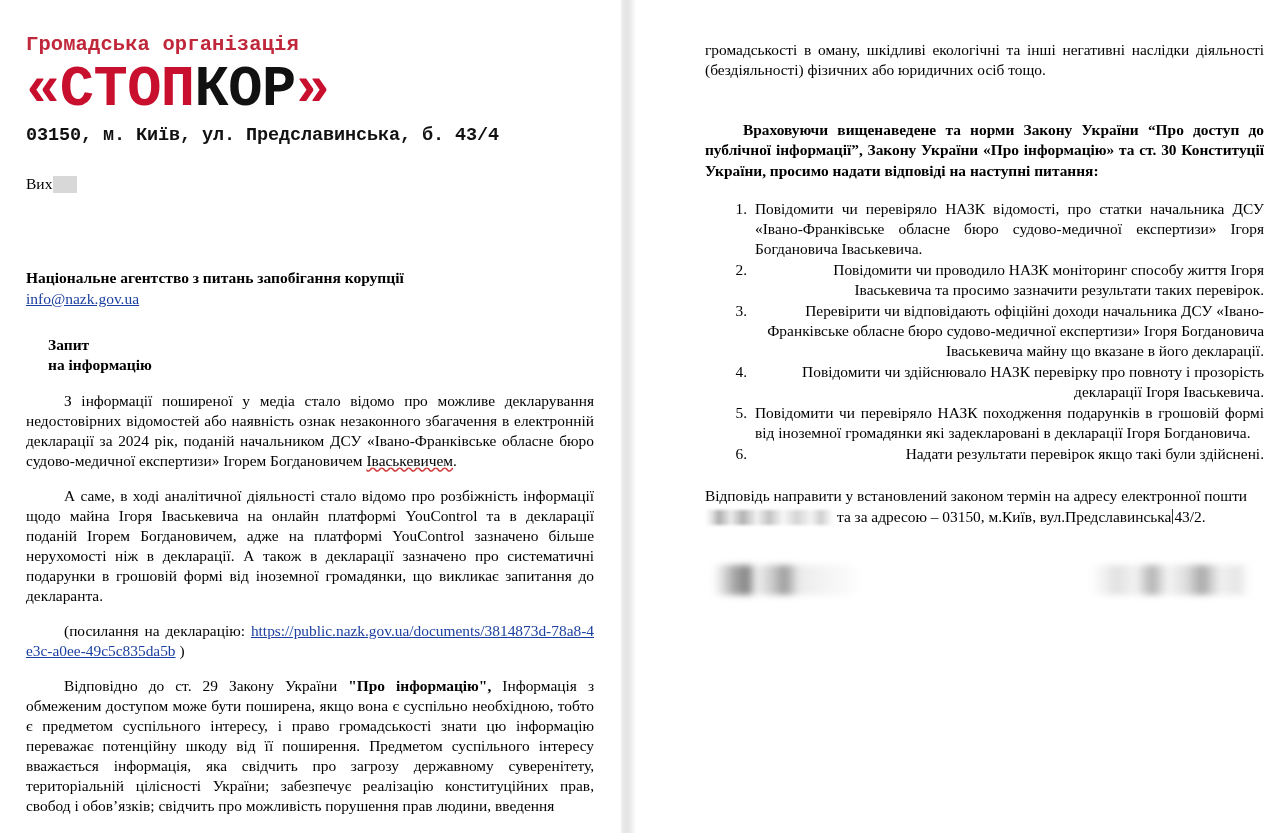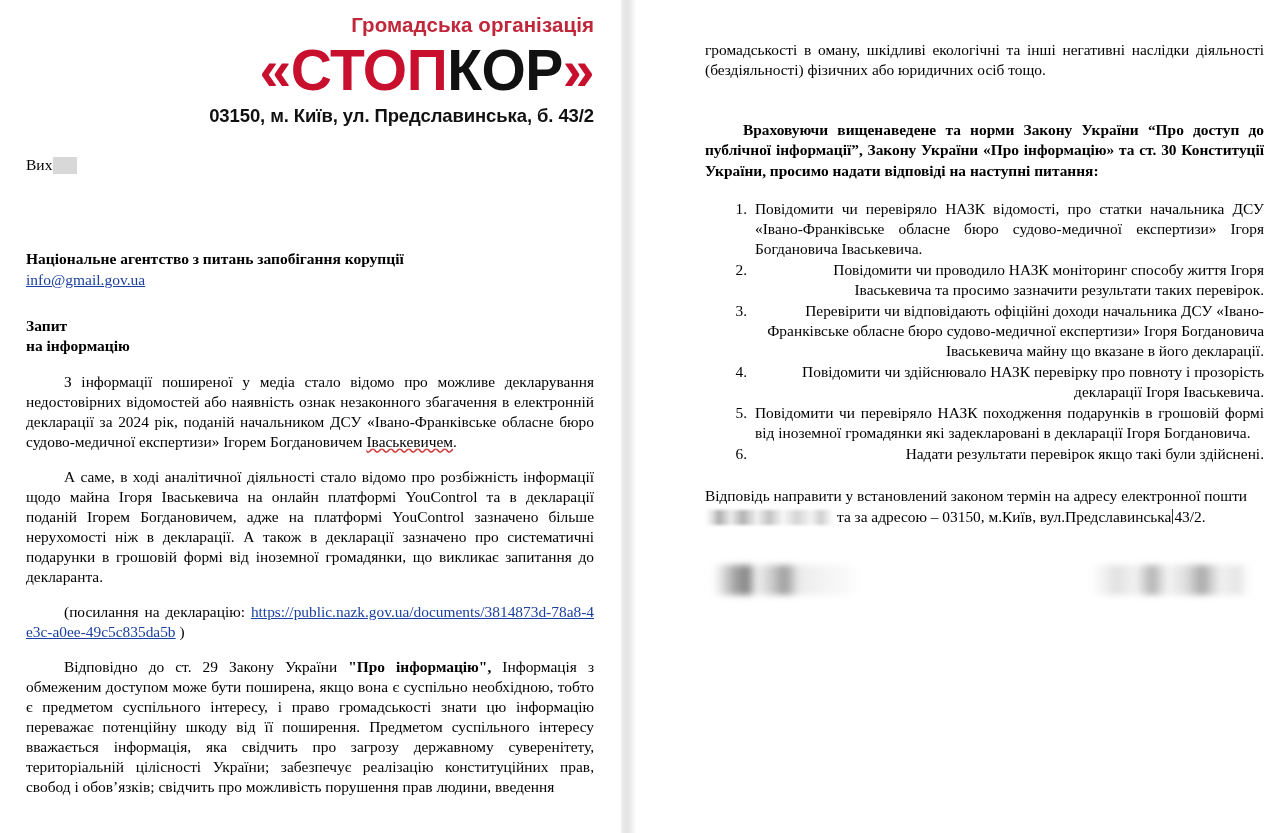--- a/index.html
+++ b/index.html
@@ -45,23 +45,23 @@
         #ebebeb 14%,
         #e4e4e4 45%,
         #eeeeee 72%,
         #f7f7f7 88%,
         #ffffff 100%);
     flex: 0 0 16px;
   }
 
   
   .letterhead {
-    text-align: right;
-    padding-top: 14px;
-    font-family: Liberation Sans, sans-serif;
+    text-align: left;
+    padding-top: 34px;
+    font-family: Liberation Mono, monospace;
   }
   .lh-org {
     font-size: 20.5px;
     font-weight: 700;
     color: #C0273A;
     letter-spacing: .1px;
     line-height: 1.1;
   }
   .lh-name {
     font-size: 57px;
@@ -118,20 +118,21 @@
     text-decoration: underline;
     display: block;
     margin-top: 1px;
   }
 
   .subject {
     margin-top: 26px;
     font-size: 15.5px;
     font-weight: 700;
     line-height: 1.32;
+    margin-left: 22px;
   }
 
   
   p.para {
     font-size: 15.4px;
     line-height: 1.30;
     margin: 15px 0 0 0;
     text-indent: 38px;
     text-align: justify;
     hyphens: none;
@@ -248,30 +249,30 @@
 </head>
 <body>
 
 <div class="viewer">
 
   <div class="page page-left">
 
     <div class="letterhead">
       <div class="lh-org">Громадська організація</div>
       <div class="lh-name"><span class="red">«</span><span class="red">СТОП</span><span class="blk">КОР</span><span class="red">»</span></div>
-      <div class="lh-addr">03150, м. Київ, ул. Предславинська, б. 43/2</div>
+      <div class="lh-addr">03150, м. Київ, ул. Предславинська, б. 43/4</div>
     </div>
 
     <div class="meta">
       <div class="meta-row"><span>Вих</span><span class="redact-inline"></span></div>
     </div>
 
     <div class="addressee">
       <span>Національне агентство з питань запобігання корупції</span>
-      <a class="addressee-mail" href="#">info@gmail.gov.ua</a>
+      <a class="addressee-mail" href="#">info@nazk.gov.ua</a>
     </div>
 
     <div class="subject">
       <div>Запит</div>
       <div>на інформацію</div>
     </div>
 
 
     <p class="para"><span>З інформації поширеної у медіа стало відомо про можливе декларування недостовірних відомостей або наявність ознак незаконного збагачення в електронній декларації за 2024 рік, поданій начальником ДСУ «Івано-Франківське обласне бюро судово-медичної експертизи» Ігорем Богдановичем <span class="spell">Іваськевичем</span>.</span></p>
 

